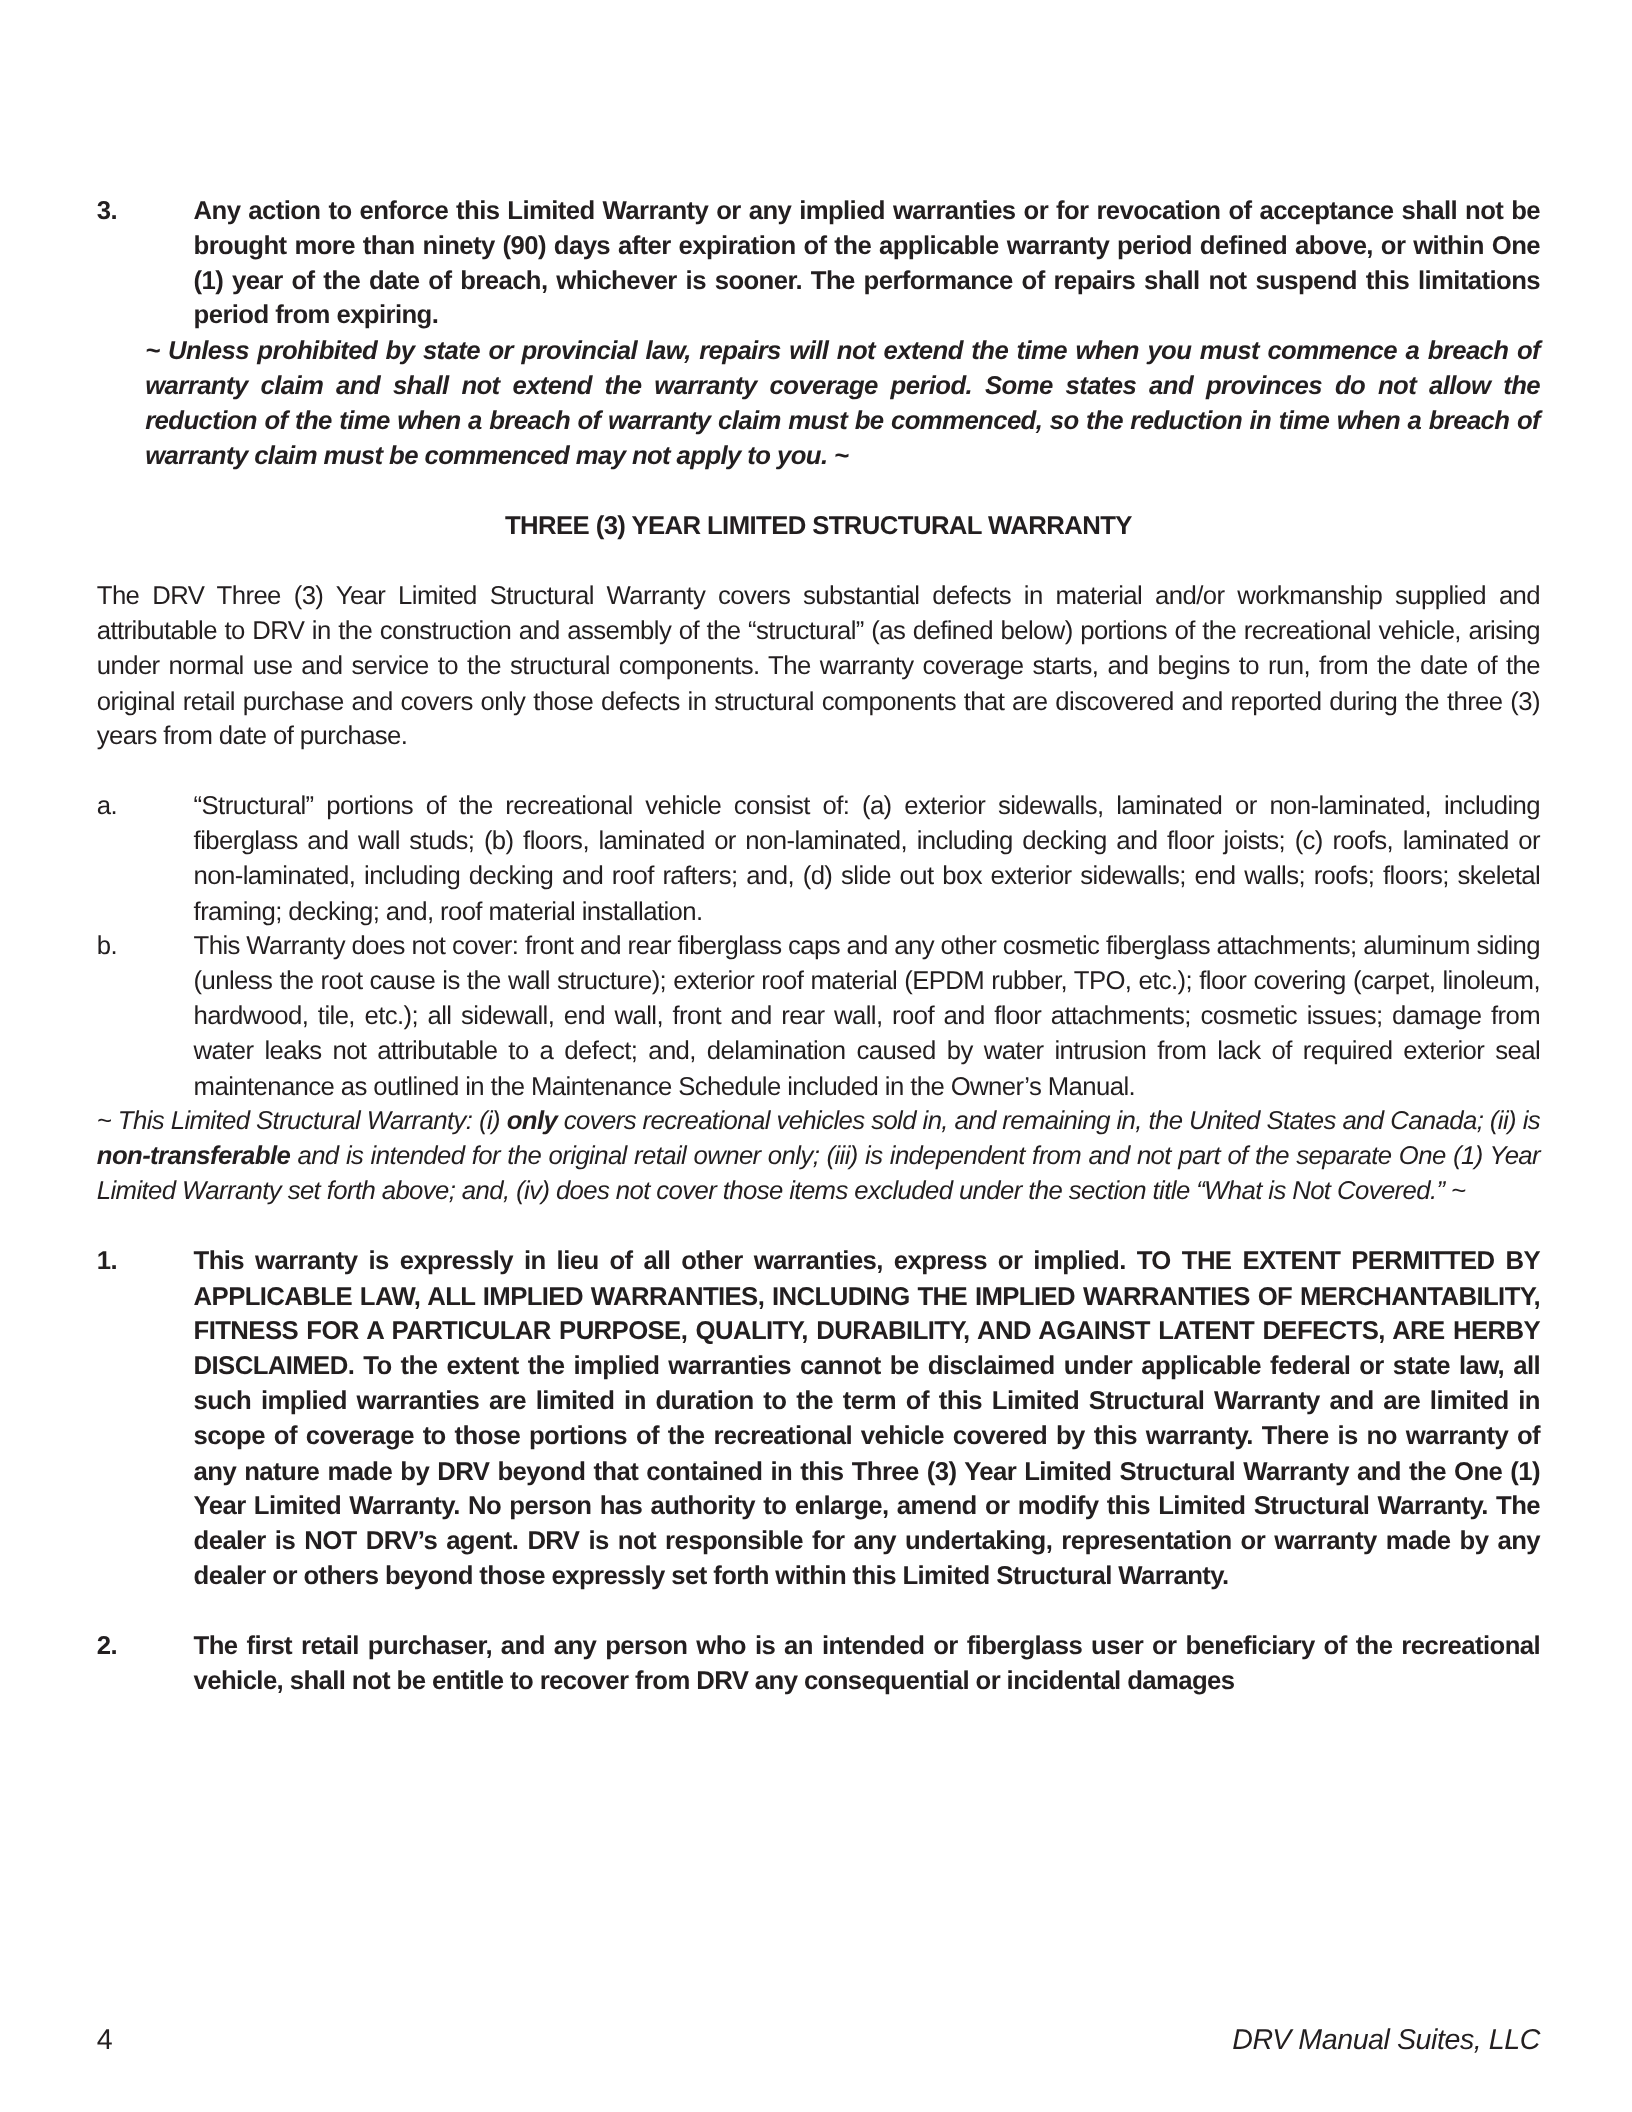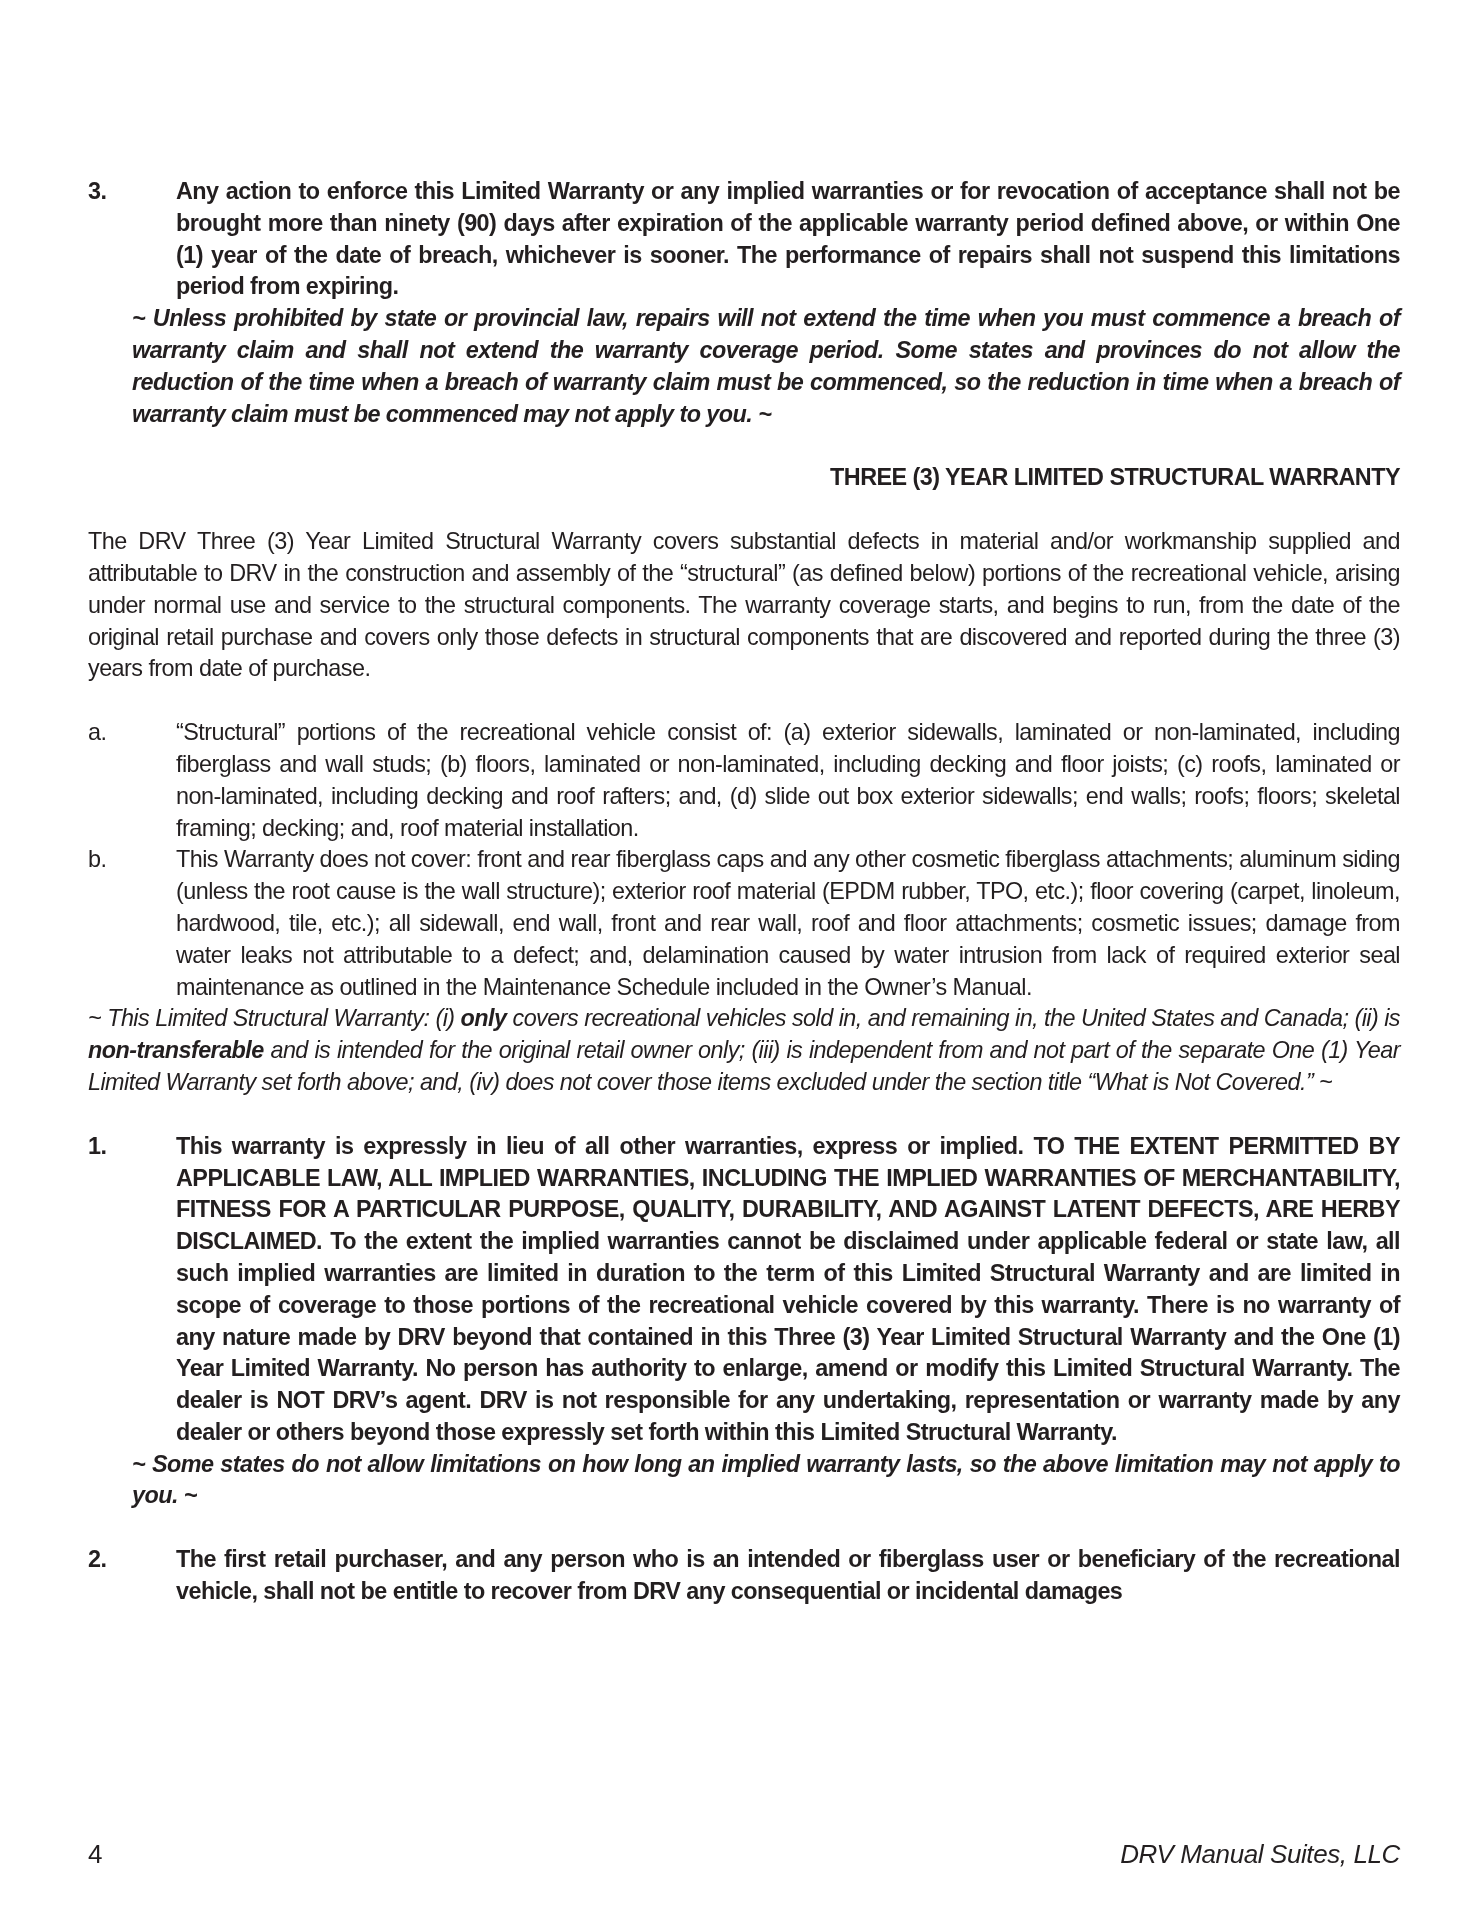--- a/index.html
+++ b/index.html
@@ -48,21 +48,21 @@
     top: 0;
     width: 40px;
   }
   .numitem.sub {
     padding-left: 44px;
   }
   .indent-note {
     margin-left: 44px;
   }
   .heading-center {
-    text-align: right;
+    text-align: center;
     font-weight: bold;
     font-size: 23.4px;
     line-height: 31.8px;
     letter-spacing: -0.55px;
     margin: 0;
   }
   .heading-left {
     font-weight: bold;
     font-size: 23.4px;
     line-height: 31.8px;
@@ -113,21 +113,20 @@
   <p class="p ital">
     <span>~ This Limited Structural Warranty: (i) </span><b>only</b><span> covers recreational vehicles sold in, and remaining in, the United States and Canada; (ii) is </span><b>non-transferable</b><span> and is intended for the original retail owner only; (iii) is independent from and not part of the separate One (1) Year Limited Warranty set forth above; and, (iv) does not cover those items excluded under the section title “What is Not Covered.” ~</span>
   </p>
 
   <div class="gap-m"></div>
 
   <div class="numitem">
     <span class="p bold num">1.</span>
     <p class="p bold" style="margin-left:-44px;">This warranty is expressly in lieu of all other warranties, express or implied.  TO THE EXTENT PERMITTED BY APPLICABLE LAW, ALL IMPLIED WARRANTIES, INCLUDING THE IMPLIED WARRANTIES OF MERCHANTABILITY, FITNESS FOR A PARTICULAR PURPOSE, QUALITY, DURABILITY, AND AGAINST LATENT DEFECTS, ARE HERBY DISCLAIMED.  To the extent the implied warranties cannot be disclaimed under applicable federal or state law, all such implied warranties are limited in duration to the term of this Limited Structural Warranty and are limited in scope of coverage to those portions of the recreational vehicle covered by this warranty.  There is no warranty of any nature made by DRV beyond that contained in this Three (3) Year Limited Structural Warranty and the One (1) Year Limited Warranty.  No person has authority to enlarge, amend or modify this Limited Structural Warranty.  The dealer is NOT DRV’s agent. DRV is not responsible for any undertaking, representation or warranty made by any dealer or others beyond those expressly set forth within this Limited Structural Warranty.</p>
   </div>
-  <p class="p bold ital indent-note">~ Some states do not allow limitations on how long an implied warranty lasts, so the above limitation may not apply to you. ~</p>
 
   <div class="gap-s"></div>
   <div class="numitem">
     <span class="p bold num">2.</span>
     <p class="p bold" style="margin-left:-44px;">The first retail purchaser, and any person who is an intended or fiberglass user or beneficiary of the recreational vehicle, shall not be entitle to recover from DRV any consequential or incidental damages</p>
   </div>
 
 </div>
 
 <div class="footer">

